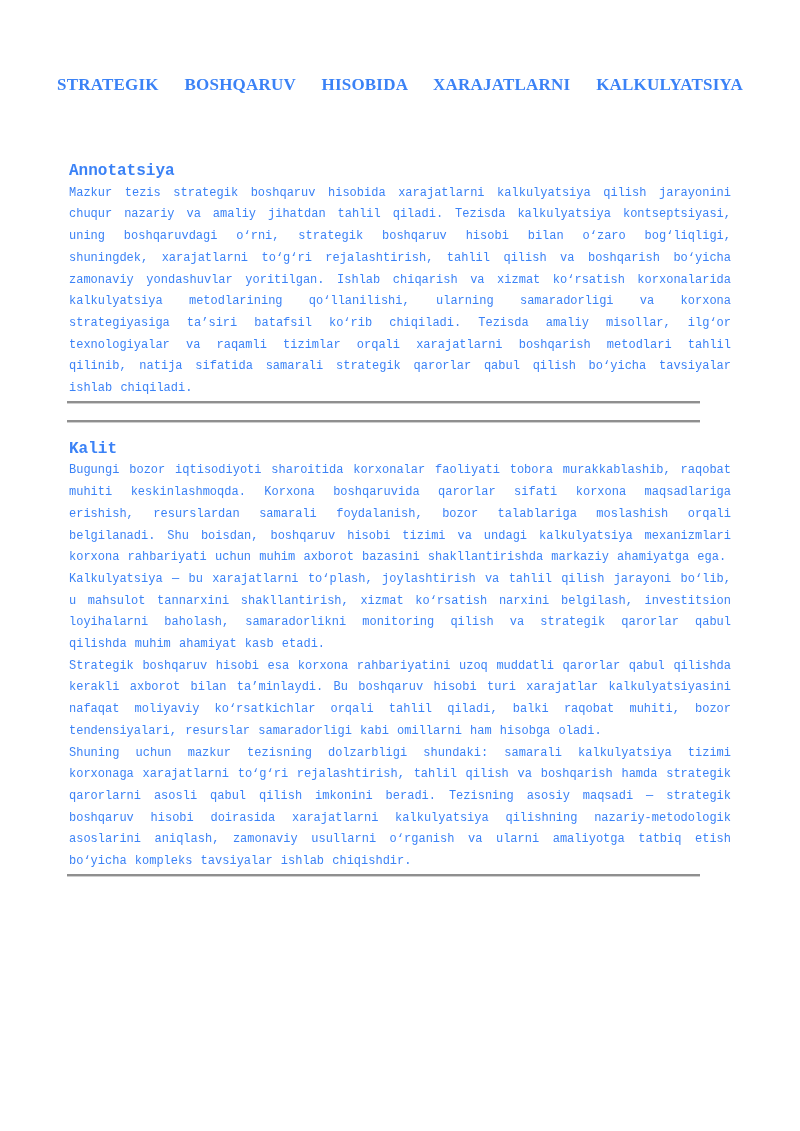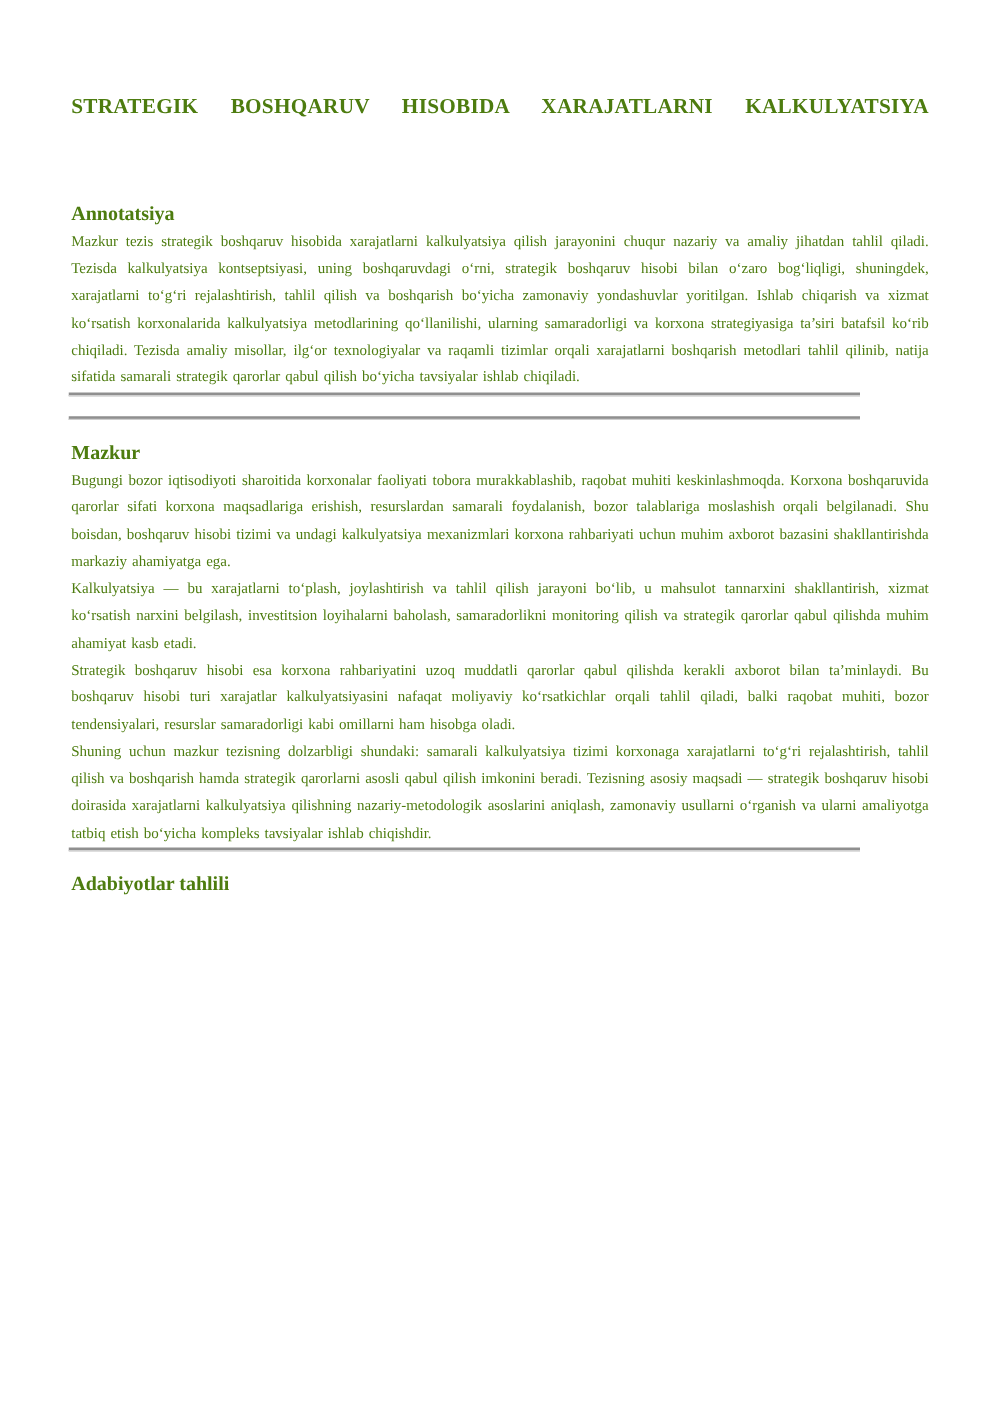--- a/index.html
+++ b/index.html
@@ -10,21 +10,21 @@
   }
   .page {
     position: relative;
     width: 800px;
     height: 1131px;
     box-sizing: border-box;
     margin: 0;
     padding: 73px 57px 0 57px;
     background: #ffffff;
     font-family: "Liberation Serif", "DejaVu Serif", serif;
-    color: #4d7c0f;
+    color: #3b82f6;
     overflow: hidden;
   }
   .doc-title {
     font-size: 17px;
     font-weight: bold;
     line-height: 24px;
     letter-spacing: 0.2px;
     margin: 0 0 64px 0;
   }
   .doc-title .title-l1 {
@@ -49,21 +49,21 @@
     text-align: justify;
     word-spacing: 1px;
   }
   .rule {
     width: 633px;
     height: 2px;
     background: #8f8f8f;
     border-bottom: 1px solid #cfcfcf;
     margin: 1px 0 16px -2px;
   }
-  section { margin: 0; padding: 0; }
+  section { margin: 12px; padding: 0; font-family: Liberation Mono, monospace; }
 </style>
 </head>
 <body>
 
 <div class="page">
 
   <h1 class="doc-title">
     <span class="title-l1">STRATEGIK BOSHQARUV HISOBIDA XARAJATLARNI KALKULYATSIYA</span>
   </h1>
 
@@ -71,25 +71,24 @@
     <h2 class="sec-heading">Annotatsiya</h2>
     <p class="body-par">Mazkur tezis strategik boshqaruv hisobida xarajatlarni kalkulyatsiya qilish jarayonini chuqur nazariy va amaliy jihatdan tahlil qiladi. Tezisda kalkulyatsiya kontseptsiyasi, uning boshqaruvdagi o‘rni, strategik boshqaruv hisobi bilan o‘zaro bog‘liqligi, shuningdek, xarajatlarni to‘g‘ri rejalashtirish, tahlil qilish va boshqarish bo‘yicha zamonaviy yondashuvlar yoritilgan. Ishlab chiqarish va xizmat ko‘rsatish korxonalarida kalkulyatsiya metodlarining qo‘llanilishi, ularning samaradorligi va korxona strategiyasiga ta’siri batafsil ko‘rib chiqiladi. Tezisda amaliy misollar, ilg‘or texnologiyalar va raqamli tizimlar orqali xarajatlarni boshqarish metodlari tahlil qilinib, natija sifatida samarali strategik qarorlar qabul qilish bo‘yicha tavsiyalar ishlab chiqiladi.</p>
     <div class="rule"></div>
   </section>
 
   <section>
     <div class="rule"></div>
   </section>
 
   <section>
-    <h2 class="sec-heading">Mazkur</h2>
+    <h2 class="sec-heading">Kalit</h2>
     <p class="body-par">Bugungi bozor iqtisodiyoti sharoitida korxonalar faoliyati tobora murakkablashib, raqobat muhiti keskinlashmoqda. Korxona boshqaruvida qarorlar sifati korxona maqsadlariga erishish, resurslardan samarali foydalanish, bozor talablariga moslashish orqali belgilanadi. Shu boisdan, boshqaruv hisobi tizimi va undagi kalkulyatsiya mexanizmlari korxona rahbariyati uchun muhim axborot bazasini shakllantirishda markaziy ahamiyatga ega.</p>
     <p class="body-par">Kalkulyatsiya — bu xarajatlarni to‘plash, joylashtirish va tahlil qilish jarayoni bo‘lib, u mahsulot tannarxini shakllantirish, xizmat ko‘rsatish narxini belgilash, investitsion loyihalarni baholash, samaradorlikni monitoring qilish va strategik qarorlar qabul qilishda muhim ahamiyat kasb etadi.</p>
     <p class="body-par">Strategik boshqaruv hisobi esa korxona rahbariyatini uzoq muddatli qarorlar qabul qilishda kerakli axborot bilan ta’minlaydi. Bu boshqaruv hisobi turi xarajatlar kalkulyatsiyasini nafaqat moliyaviy ko‘rsatkichlar orqali tahlil qiladi, balki raqobat muhiti, bozor tendensiyalari, resurslar samaradorligi kabi omillarni ham hisobga oladi.</p>
     <p class="body-par">Shuning uchun mazkur tezisning dolzarbligi shundaki: samarali kalkulyatsiya tizimi korxonaga xarajatlarni to‘g‘ri rejalashtirish, tahlil qilish va boshqarish hamda strategik qarorlarni asosli qabul qilish imkonini beradi. Tezisning asosiy maqsadi — strategik boshqaruv hisobi doirasida xarajatlarni kalkulyatsiya qilishning nazariy-metodologik asoslarini aniqlash, zamonaviy usullarni o‘rganish va ularni amaliyotga tatbiq etish bo‘yicha kompleks tavsiyalar ishlab chiqishdir.</p>
     <div class="rule"></div>
   </section>
 
   <section>
-    <h2 class="sec-heading">Adabiyotlar tahlili</h2>
   </section>
 
 </div>
 
 </body></html>

